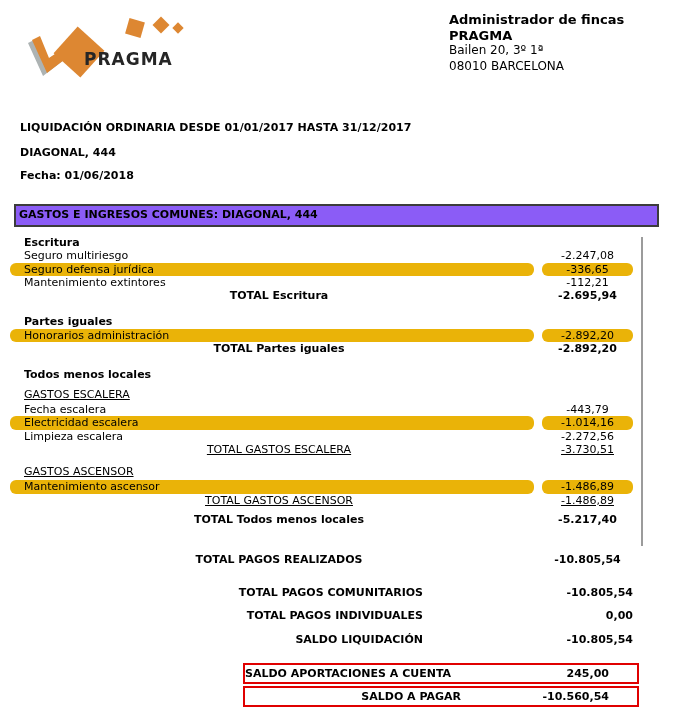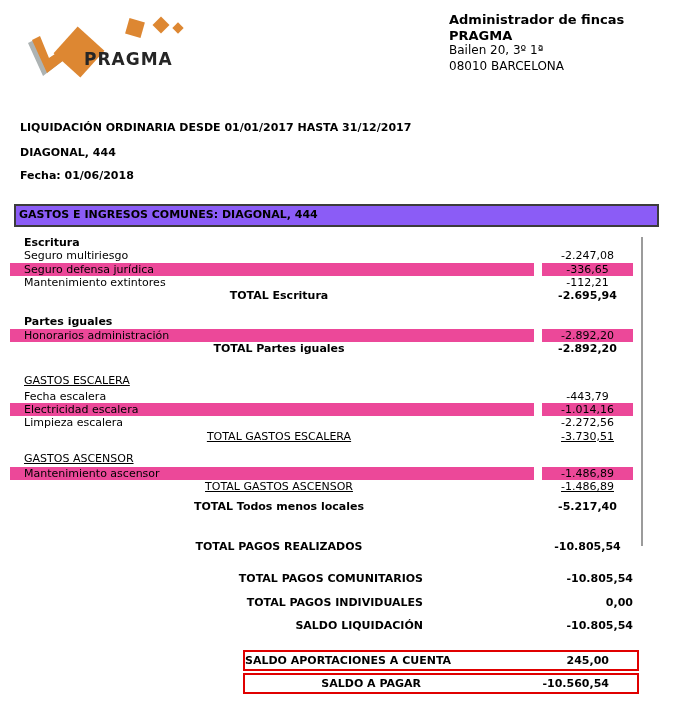--- a/index.html
+++ b/index.html
@@ -22,35 +22,35 @@
   
   .section-bar{position:absolute;left:14px;top:204px;width:638px;height:18px;
     background:#8b5cf6;border:2px solid #3c3c3c;font-size:11px;font-weight:bold;
     padding:1px 0 0 3px;line-height:16px;}
   
   .statement{position:absolute;left:10px;top:236px;width:642px;font-size:11px;}
   .vline{position:absolute;left:631px;top:1px;width:2px;height:309px;background:#9b9b9b;}
   .row{display:flex;height:13.3px;line-height:13.4px;}
   .lbl{width:524px;padding-left:14px;box-sizing:border-box;white-space:nowrap;overflow:hidden;}
   .val{width:91px;margin-left:8px;text-align:center;white-space:nowrap;}
-  .shaded .lbl,.shaded .val{background:#ec4899;}
+  .shaded .lbl,.shaded .val{background:#eab308;border-radius:6px;}
   .bold{font-weight:bold;}
   .t .lbl{text-align:center;}
   .under .lbl,.under .val{text-decoration:underline;}
   .heading-under .lbl{text-decoration:underline;}
   
   .srow{display:flex;height:13.5px;line-height:13.5px;font-weight:bold;margin-bottom:10px;}
   .slbl{width:413px;text-align:right;}
   .sval{flex:1;text-align:right;padding-right:19px;}
   
   .hl{width:392px;margin-left:233px;border:2px solid #e00000;height:17px;
     display:flex;align-items:center;font-weight:bold;margin-bottom:2px;}
   .hl .hval{flex:1;text-align:right;padding-right:28px;white-space:nowrap;}
   .hl1 .hlbl{padding-left:0;white-space:nowrap;}
-  .hl2 .hlbl{width:176px;text-align:right;white-space:nowrap;}
+  .hl2 .hlbl{width:176px;text-align:right;white-space:nowrap;padding-left:40px;}
 </style>
 </head>
 <body>
 
 <div class="logo">
   <svg width="170" height="76" viewBox="0 0 170 76">
     <polygon points="0,35 8,31 17,53 41,37 45,45 15,68" fill="#adb3b3"></polygon>
     <polygon points="4,32 12,28 21,50 45,34 49,42 19,65" fill="#dd8732"></polygon>
     <rect x="33" y="26" width="36" height="36" fill="#dd8732" transform="rotate(42 51 44)"></rect>
     <rect x="99" y="12" width="16" height="16" fill="#dd8732" transform="rotate(16 107 20)"></rect>
@@ -106,20 +106,23 @@
     <span class="lbl">Honorarios administración</span>
     <span class="val">-2.892,20</span>
   </div>
   <div class="row t bold">
     <span class="lbl">TOTAL Partes iguales</span>
     <span class="val">-2.892,20</span>
   </div>
 
   <div style="height:13px"></div>
 
+  <div class="row bold">
+    <span class="lbl">Todos menos locales</span>
+  </div>
   <div style="height:6px"></div>
 
   <div class="row heading-under">
     <span class="lbl">GASTOS ESCALERA</span>
   </div>
   <div style="height:2px"></div>
   <div class="row">
     <span class="lbl">Fecha escalera</span>
     <span class="val">-443,79</span>
   </div>

